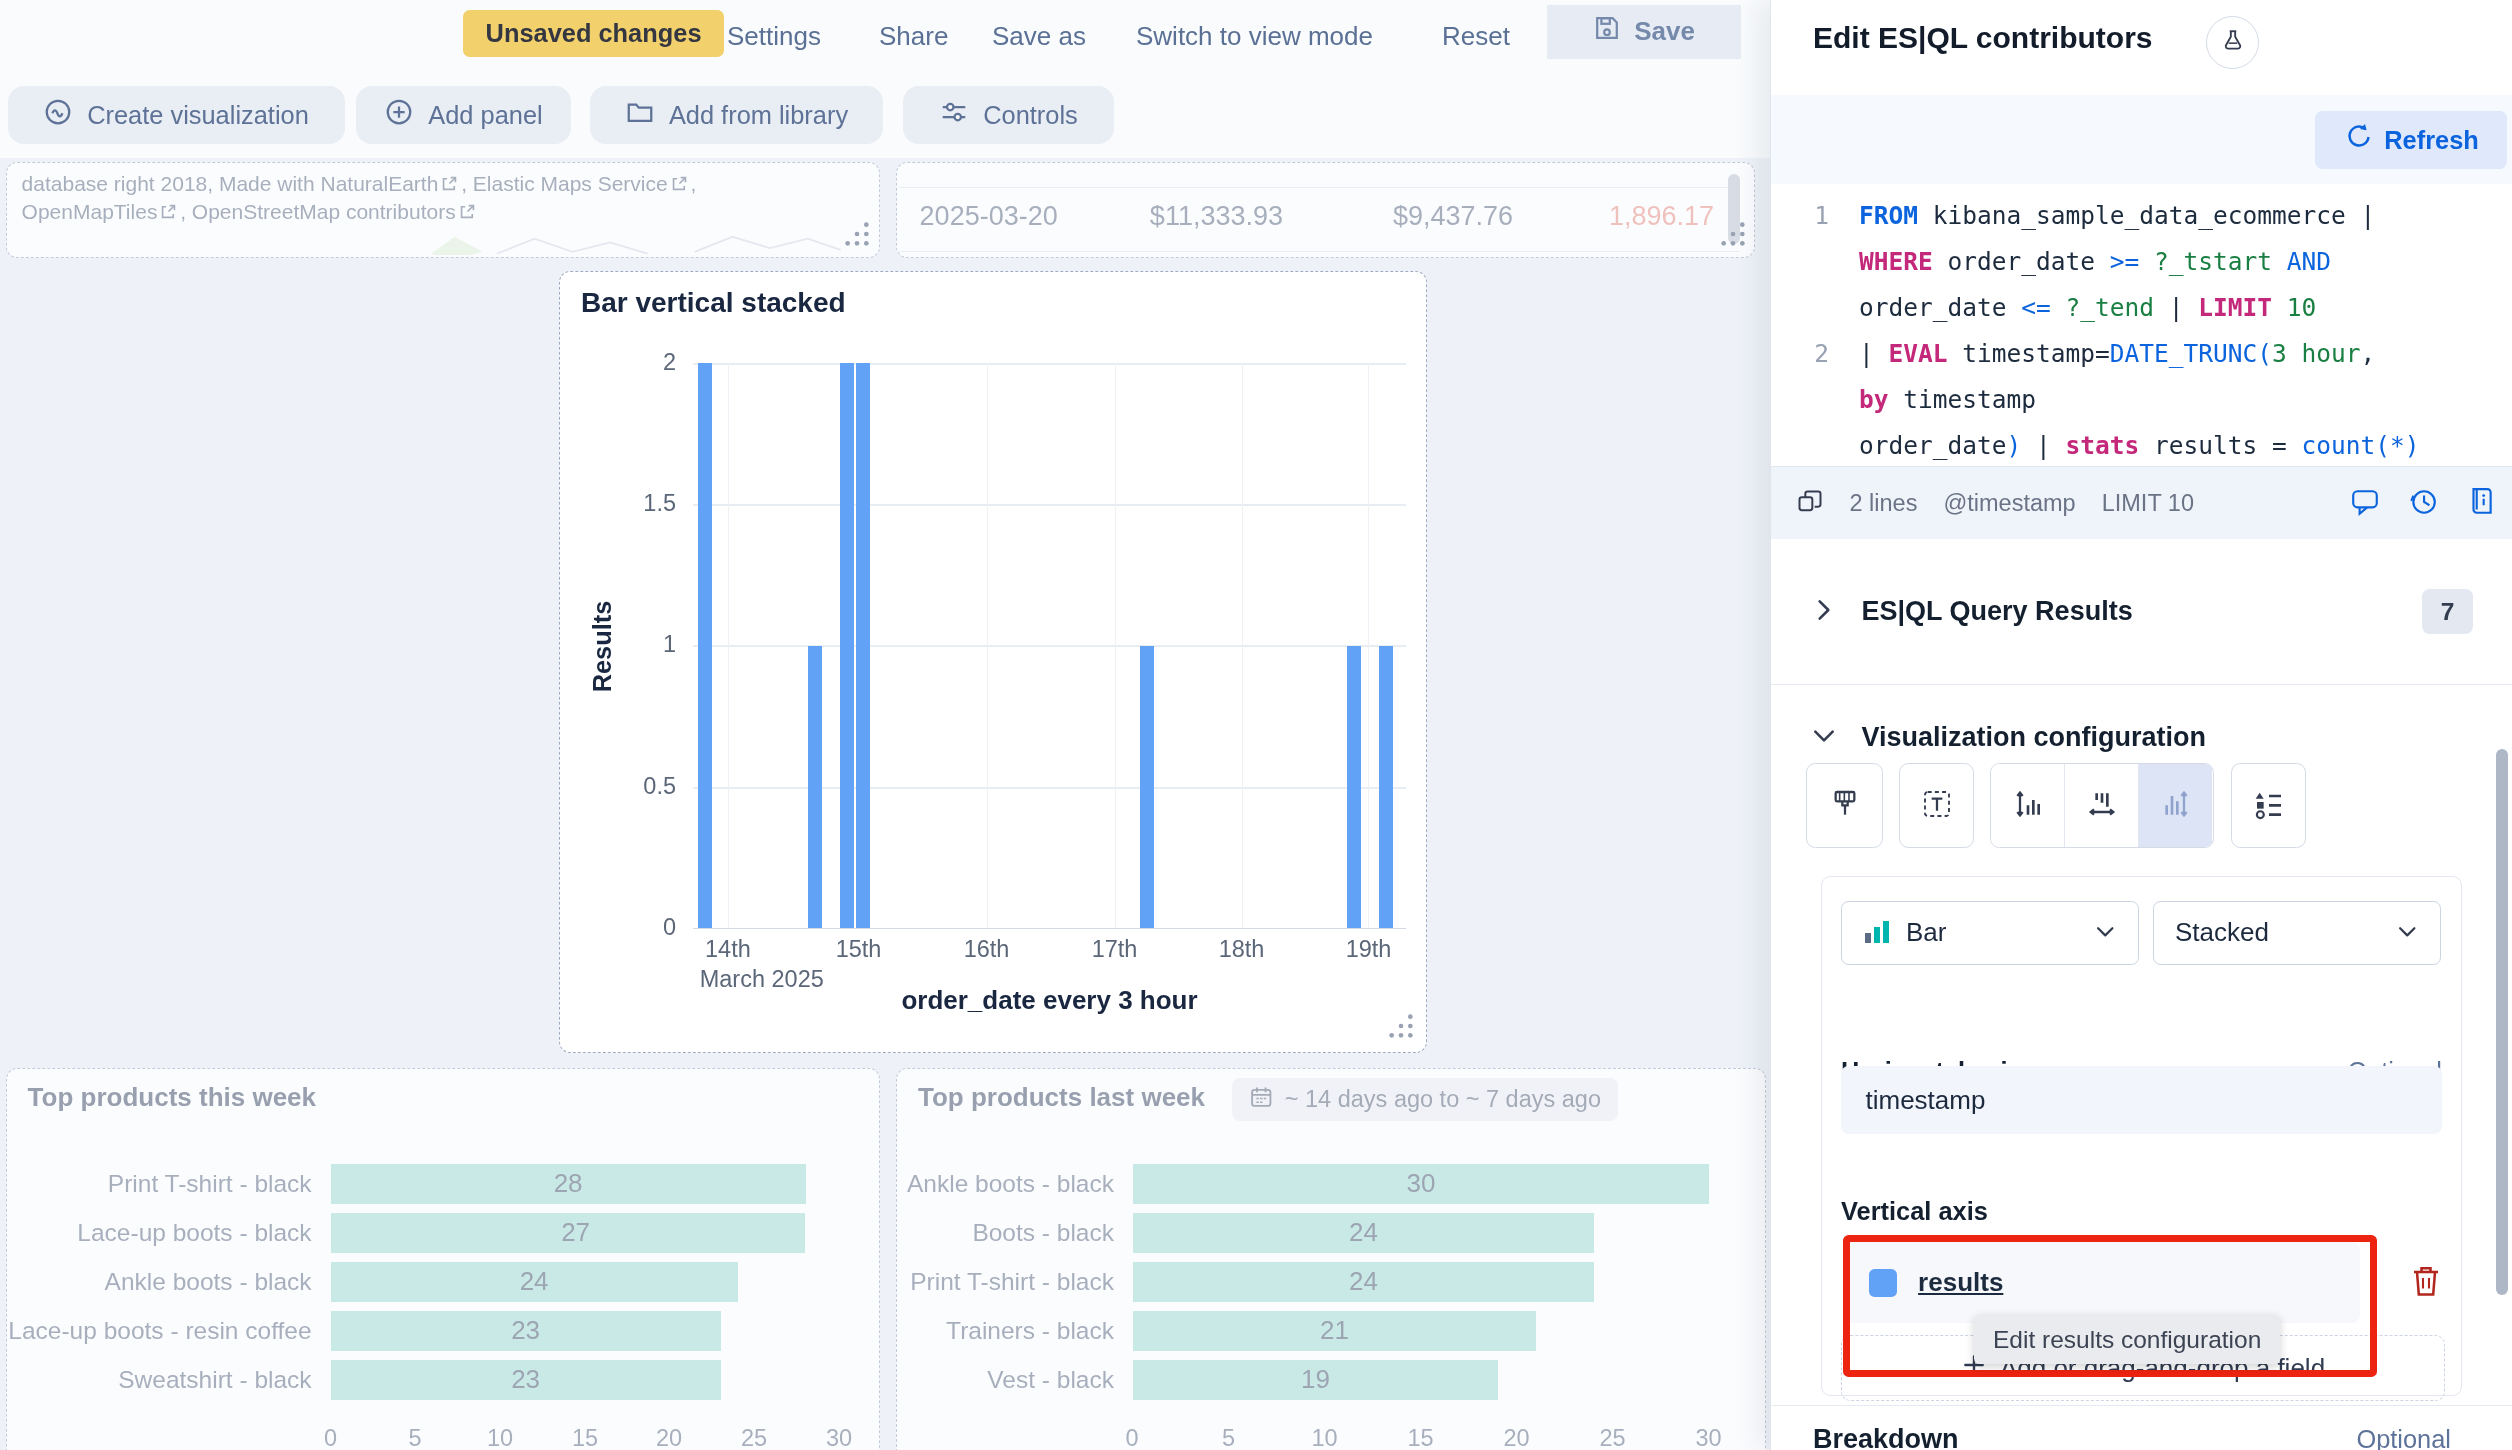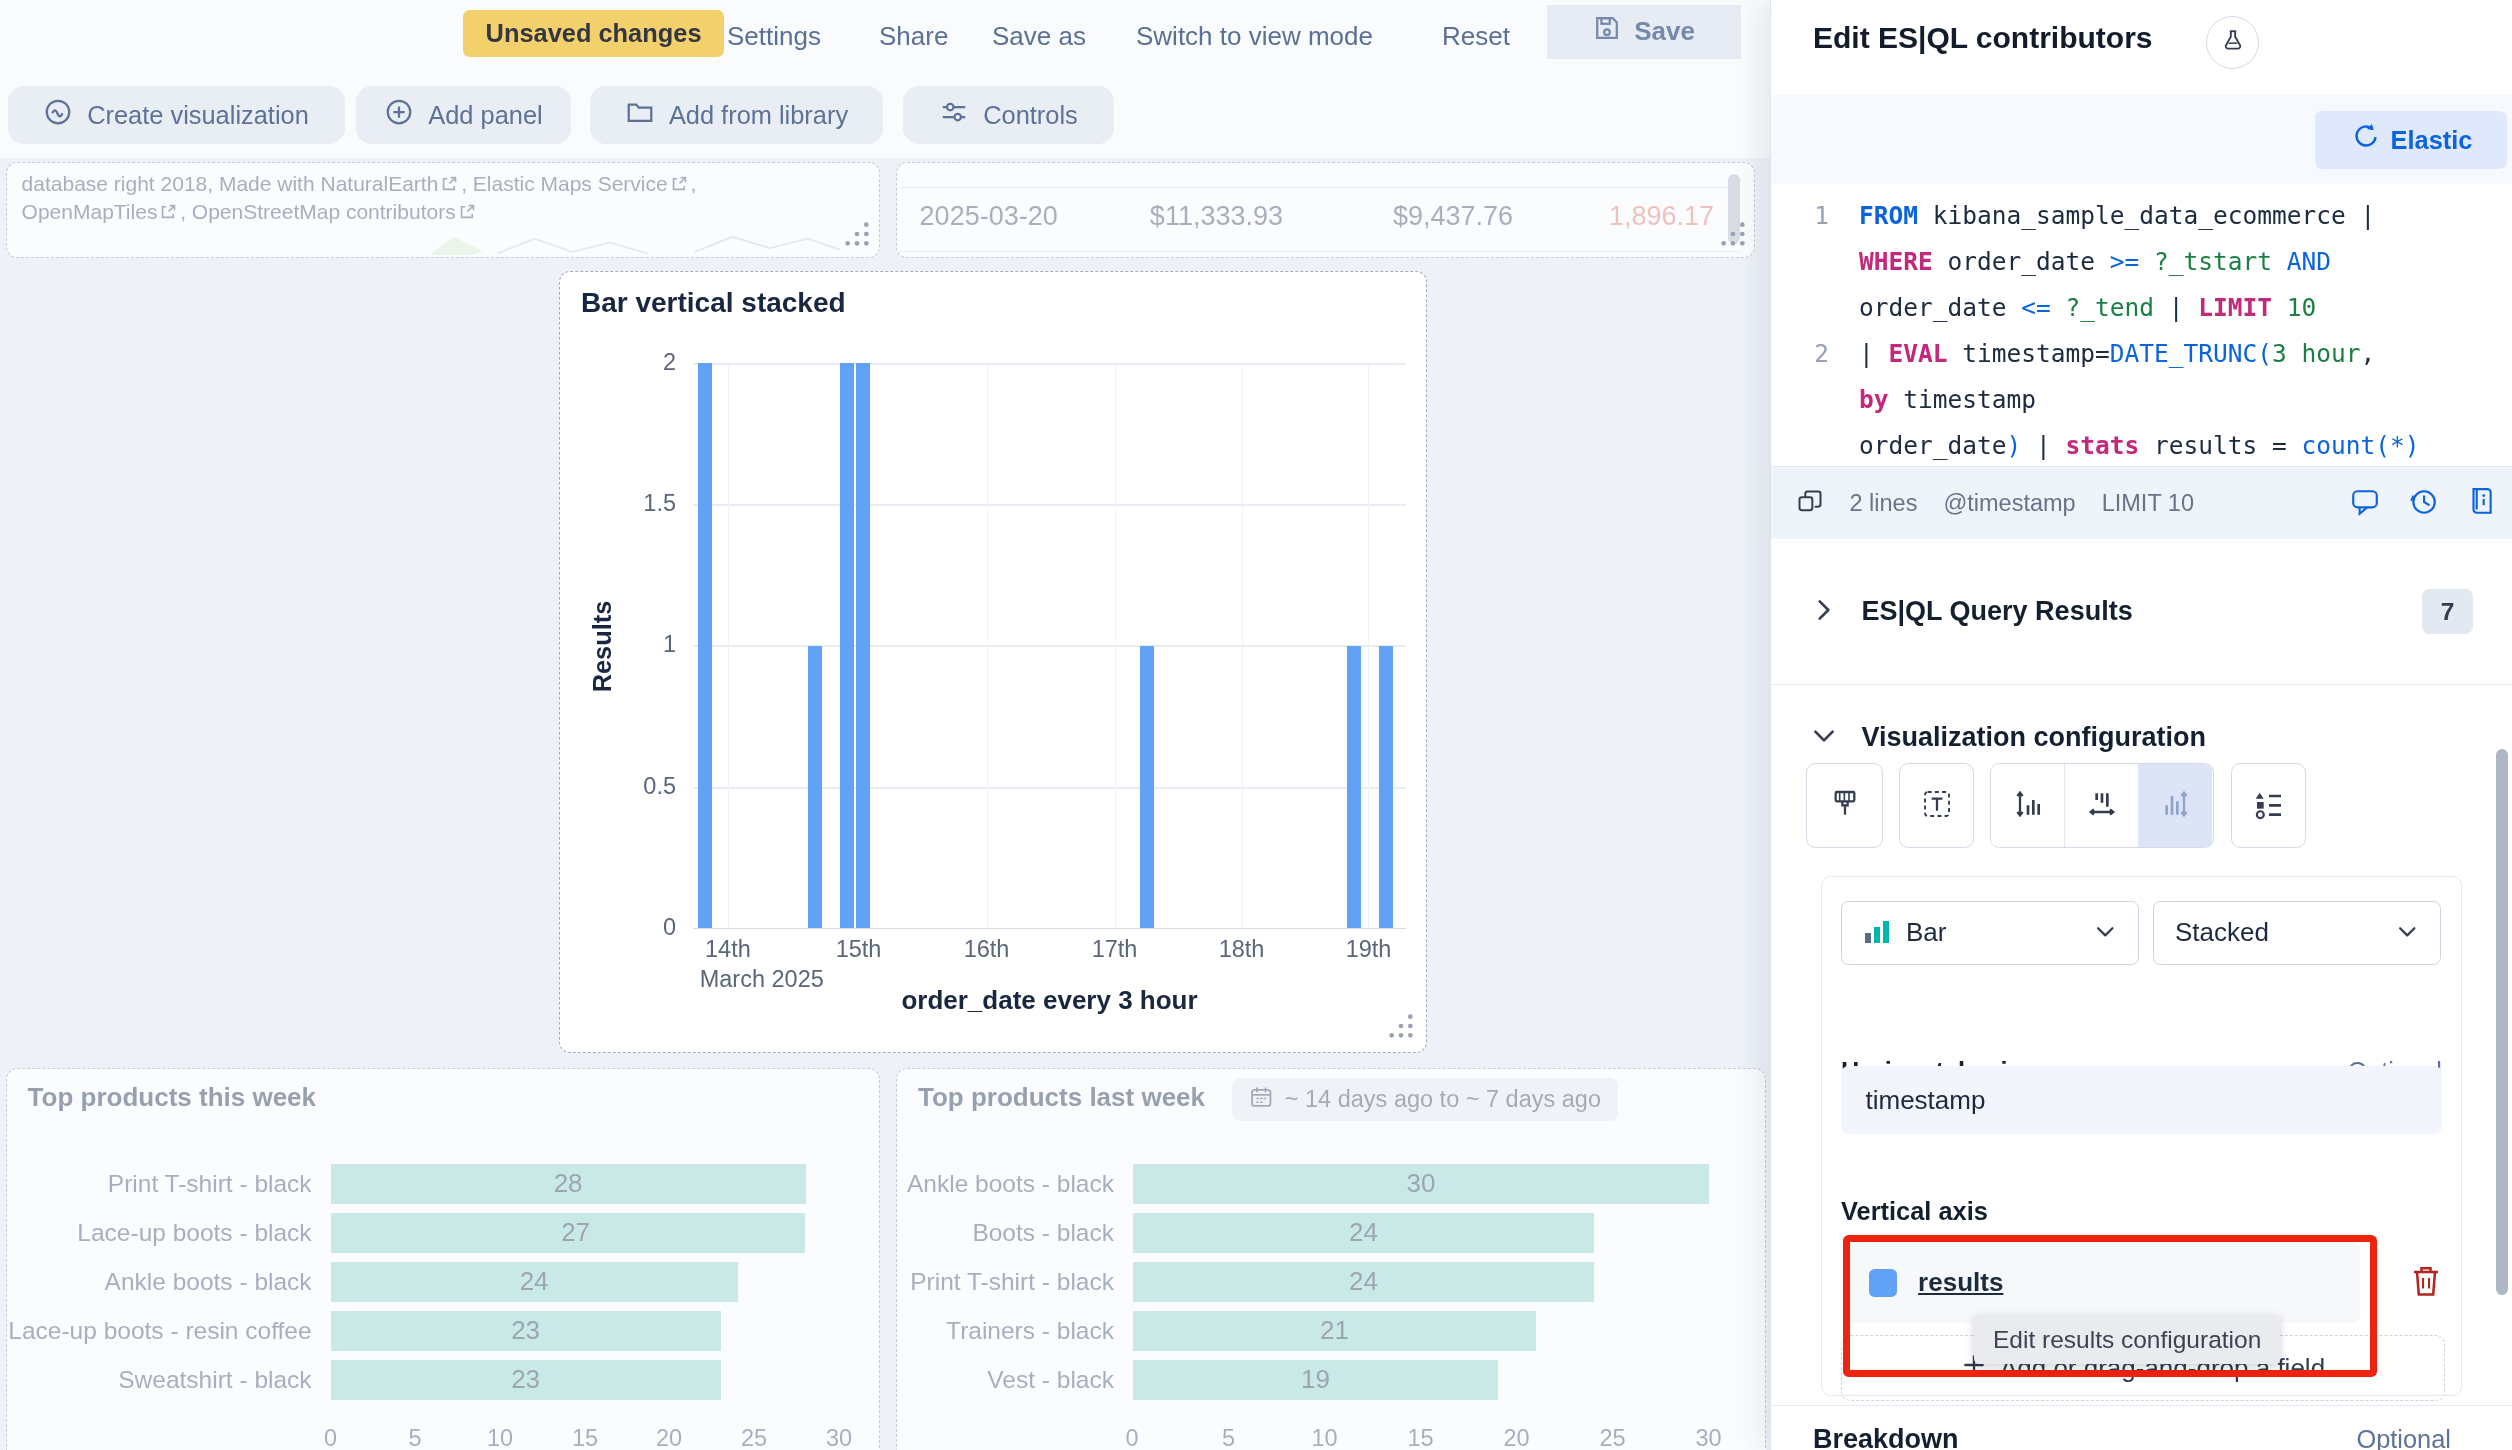--- a/index.html
+++ b/index.html
@@ -421,21 +421,21 @@
           </svg></span>
     </div>
     <div class="hr" style="top:95px;"></div>
 
     <div id="query-wrap">
       <div class="refresh-btn">
         <span><svg width="28" height="28" viewBox="0 0 28 28" fill="none">
               <path d="M22.5 6A9.5 9.5 0 1 0 25.5 14" stroke="#0b64dd" stroke-width="2.4"></path>
               <path d="M22 1l1.6 6.3L17 6z" fill="#0b64dd"></path>
             </svg></span>
-        <span>Elastic</span>
+        <span>Refresh</span>
       </div>
       <div id="editor">
           <div class="code-row">
             <span class="gutter">1</span>
             <span class="cline"><span class="tk-src">FROM</span><span class="tk-pl"> kibana_sample_data_ecommerce |</span></span>
           </div>
           <div class="code-row">
             <span class="gutter"></span>
             <span class="cline"><span class="tk-kw">WHERE</span><span class="tk-pl"> order_date </span><span class="tk-fn">&gt;=</span><span class="tk-pl"> </span><span class="tk-lit">?_tstart</span><span class="tk-pl"> </span><span class="tk-fn">AND</span></span>
           </div>

